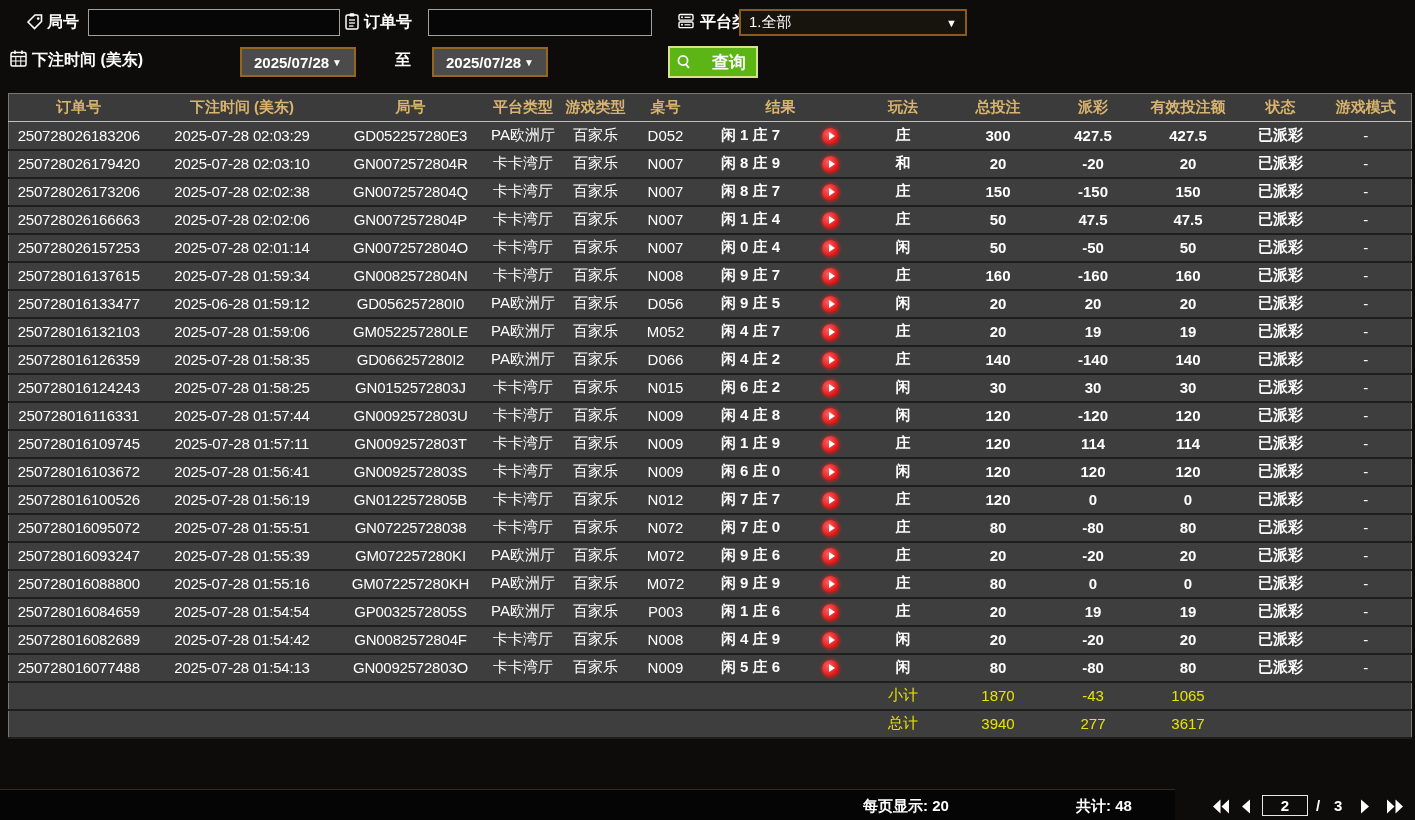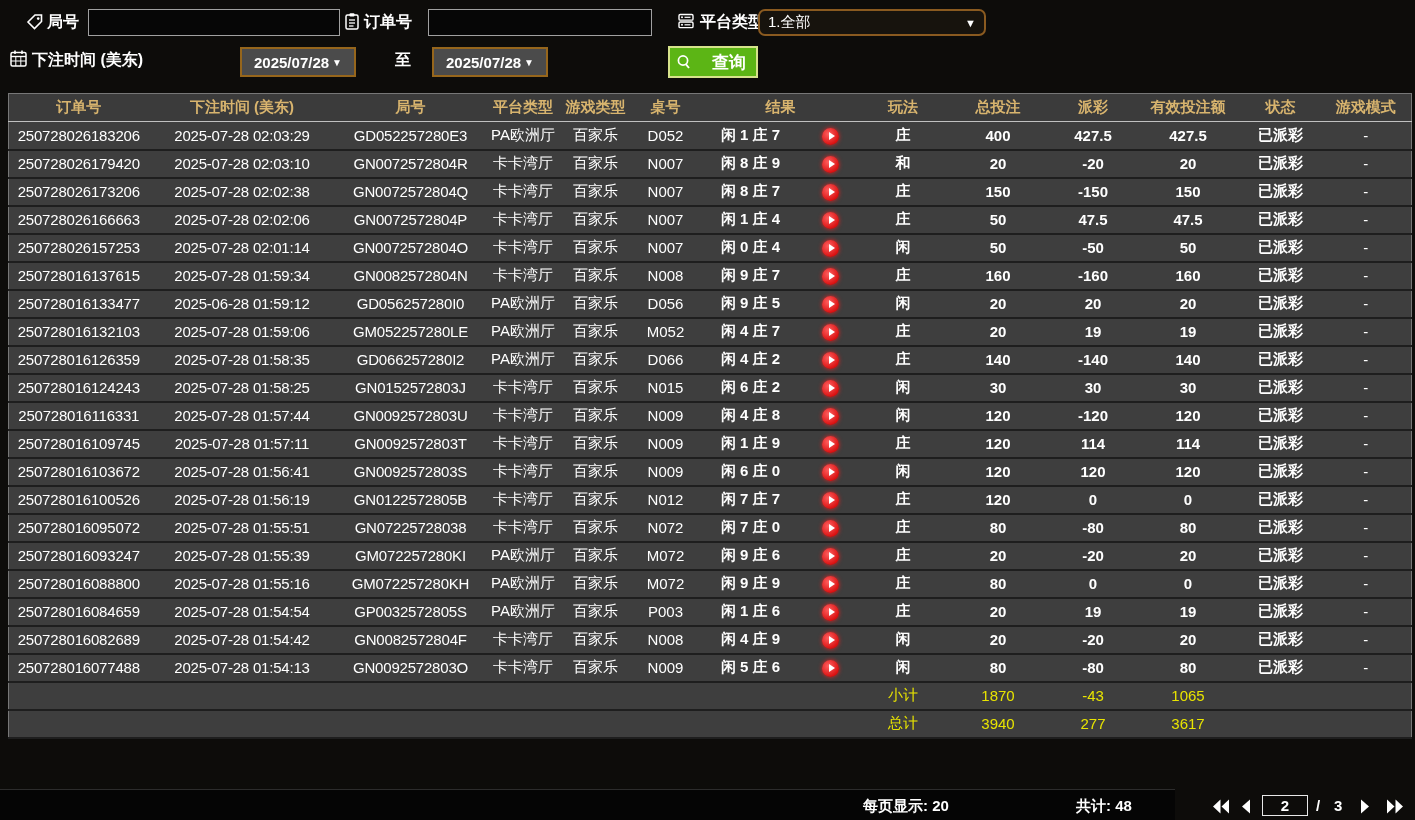--- a/index.html
+++ b/index.html
@@ -127,21 +127,21 @@
     <svg width="18" height="18" viewBox="0 0 18 18">
         <rect x="2" y="2.5" width="14" height="5.6" rx="1.2" fill="none" stroke="#fff" stroke-width="1.4"></rect>
         <rect x="2" y="10" width="14" height="5.6" rx="1.2" fill="none" stroke="#fff" stroke-width="1.4"></rect>
         <circle cx="5" cy="5.3" r="1" fill="#fff"></circle>
         <circle cx="5" cy="12.8" r="1" fill="#fff"></circle>
         <line x1="7.5" y1="5.3" x2="13.5" y2="5.3" stroke="#fff" stroke-width="1.2"></line>
         <line x1="7.5" y1="12.8" x2="13.5" y2="12.8" stroke="#fff" stroke-width="1.2"></line>
       </svg>
   </span>
   <span class="flabel" style="left:700px;top:12px;">平台类型</span>
-  <div class="select-box" style="left:758px;top:9px;width:228px;border-radius:7px;">
+  <div class="select-box" style="left:739px;top:9px;width:228px;">
     <span>1.全部</span>
     <span class="arrow">▼</span>
   </div>
 
   <span class="ficon" style="left:9px;top:49px;">
     <svg width="19" height="19" viewBox="0 0 19 19">
         <rect x="2" y="3.5" width="15" height="13.5" rx="1.5" fill="none" stroke="#fff" stroke-width="1.5"></rect>
         <line x1="6" y1="1.5" x2="6" y2="5" stroke="#fff" stroke-width="1.6"></line>
         <line x1="13" y1="1.5" x2="13" y2="5" stroke="#fff" stroke-width="1.6"></line>
         <line x1="2" y1="7.5" x2="17" y2="7.5" stroke="#fff" stroke-width="1.4"></line>
@@ -211,21 +211,21 @@
       <tr>
     <td class="c-order">250728026183206</td>
     <td class="c-time">2025-07-28 02:03:29</td>
     <td class="c-round">GD052257280E3</td>
     <td class="c-platform">PA欧洲厅</td>
     <td class="c-game">百家乐</td>
     <td class="c-table">D052</td>
     <td class="c-result">闲 1 庄 7</td>
     <td class="c-play"><span class="play-icon"></span></td>
     <td class="c-playtype">庄</td>
-    <td class="c-bet">400</td>
+    <td class="c-bet">300</td>
     <td class="c-payout pay-pos">427.5</td>
     <td class="c-valid">427.5</td>
     <td class="c-status">已派彩</td>
     <td class="c-mode">-</td>
   </tr>
       <tr>
     <td class="c-order">250728026179420</td>
     <td class="c-time">2025-07-28 02:03:10</td>
     <td class="c-round">GN0072572804R</td>
     <td class="c-platform">卡卡湾厅</td>

